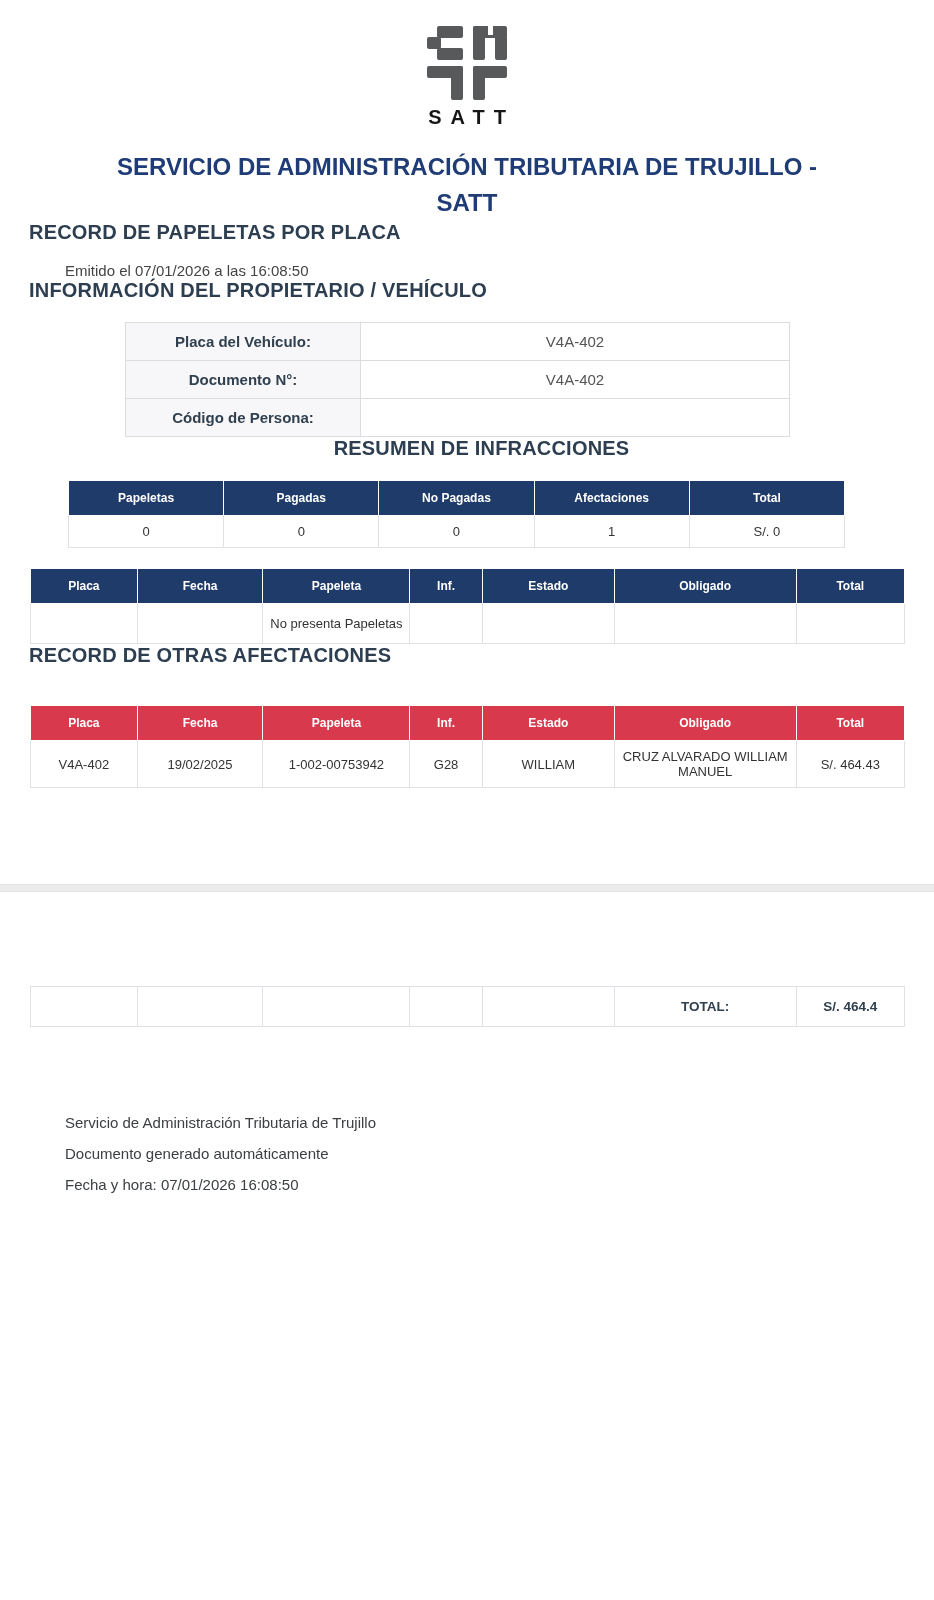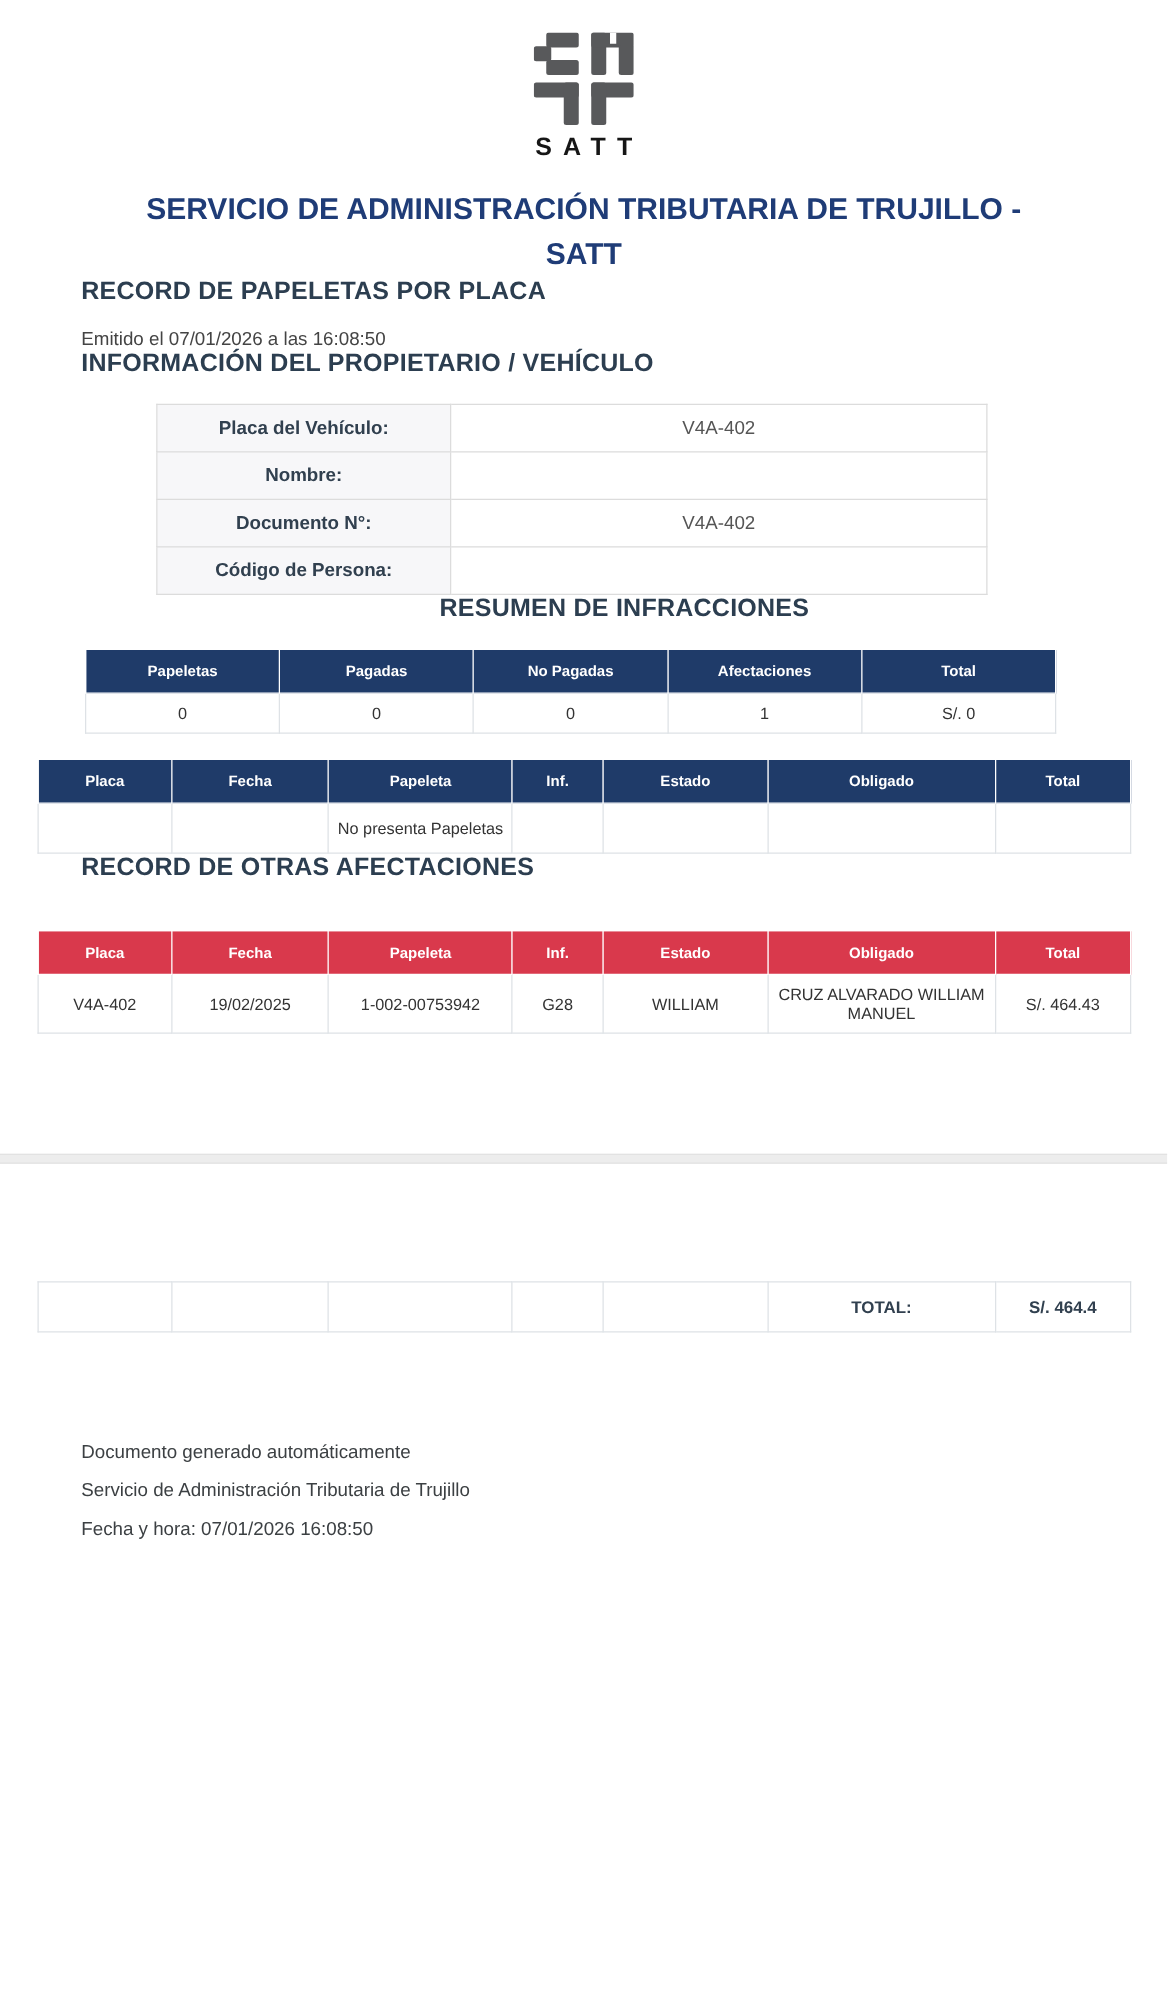--- a/index.html
+++ b/index.html
@@ -19,21 +19,21 @@
   }
 
   
   .main-title {
     width: 780px; margin: 20px auto 0; text-align: center;
     color: #1F3C77; font-size: 24px; font-weight: bold; line-height: 36px;
   }
 
   
   h2.section {
-    margin: 0 0 0 65px; font-size: 20px; font-weight: bold; color: #2C3E50;
+    margin: 0 0 0 29px; font-size: 20px; font-weight: bold; color: #2C3E50;
     letter-spacing: 0.2px;
   }
   .mt-subtitle { margin-top: 33px; }
   .mt-h-info { margin-top: 70px; }
   .mt-h-sum { margin-top: 56px; text-align: center; }
   .mt-h-own { margin-top: 66px; }
   .mt-h-afe { margin-top: 82px; }
 
   .issued { margin: 18px 0 0 65px; font-size: 15px; color: #444; }
 
@@ -112,24 +112,20 @@
 
   <h2 class="section mt-subtitle">RECORD DE PAPELETAS POR PLACA</h2>
   <div class="issued">Emitido el 07/01/2026 a las 16:08:50</div>
 
   <h2 class="section mt-h-info">INFORMACIÓN DEL PROPIETARIO / VEHÍCULO</h2>
   <table class="info-table">
     <tbody>
       <tr>
         <td class="lbl">Placa del Vehículo:</td>
         <td class="val">V4A-402</td>
-      </tr>
-      <tr>
-        <td class="lbl">Nombre:</td>
-        <td class="val"></td>
       </tr>
       <tr>
         <td class="lbl">Documento N°:</td>
         <td class="val">V4A-402</td>
       </tr>
       <tr>
         <td class="lbl">Código de Persona:</td>
         <td class="val"></td>
       </tr>
     </tbody>
@@ -245,18 +241,18 @@
         <td></td>
         <td></td>
         <td></td>
         <td class="tlabel">TOTAL:</td>
         <td class="tvalue">S/. 464.4</td>
       </tr>
     </tbody>
   </table>
 
   <div class="footer">
+    <p>Servicio de Administración Tributaria de Trujillo</p>
     <p>Documento generado automáticamente</p>
-    <p>Servicio de Administración Tributaria de Trujillo</p>
     <p>Fecha y hora: 07/01/2026 16:08:50</p>
   </div>
 
 </div>
 
 </body></html>

